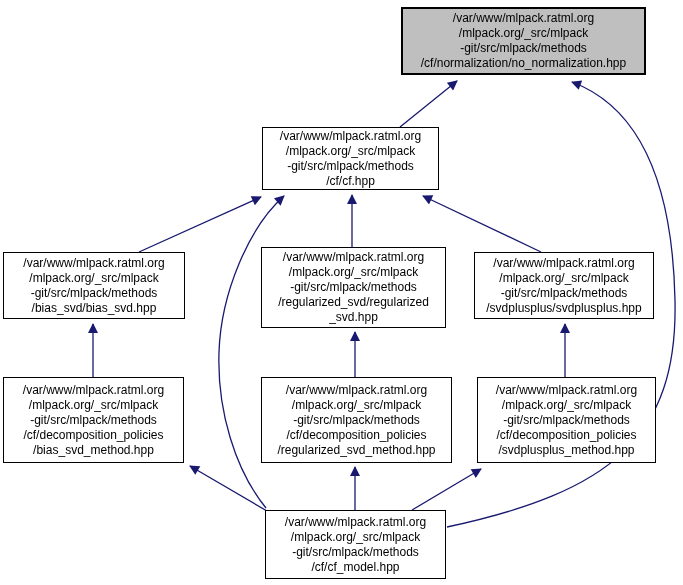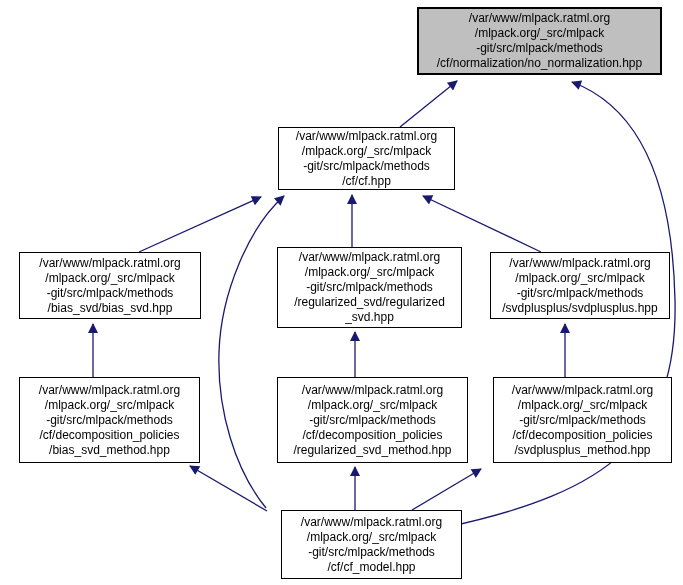--- a/index.html
+++ b/index.html
@@ -30,21 +30,20 @@
     color: #000000;
     font-size: 12px;
     line-height: 15px;
     text-align: center;
     white-space: pre-line;
     display: flex;
     align-items: center;
     justify-content: center;
     cursor: pointer;
     z-index: 2;
-    margin-left: 16px;
   }
   .node.highlight {
     background: #bfbfbf;
     border-width: 2px;
     cursor: default;
   }
   .edge {
     fill: none;
     stroke: #191970;
     stroke-width: 1.3px;

